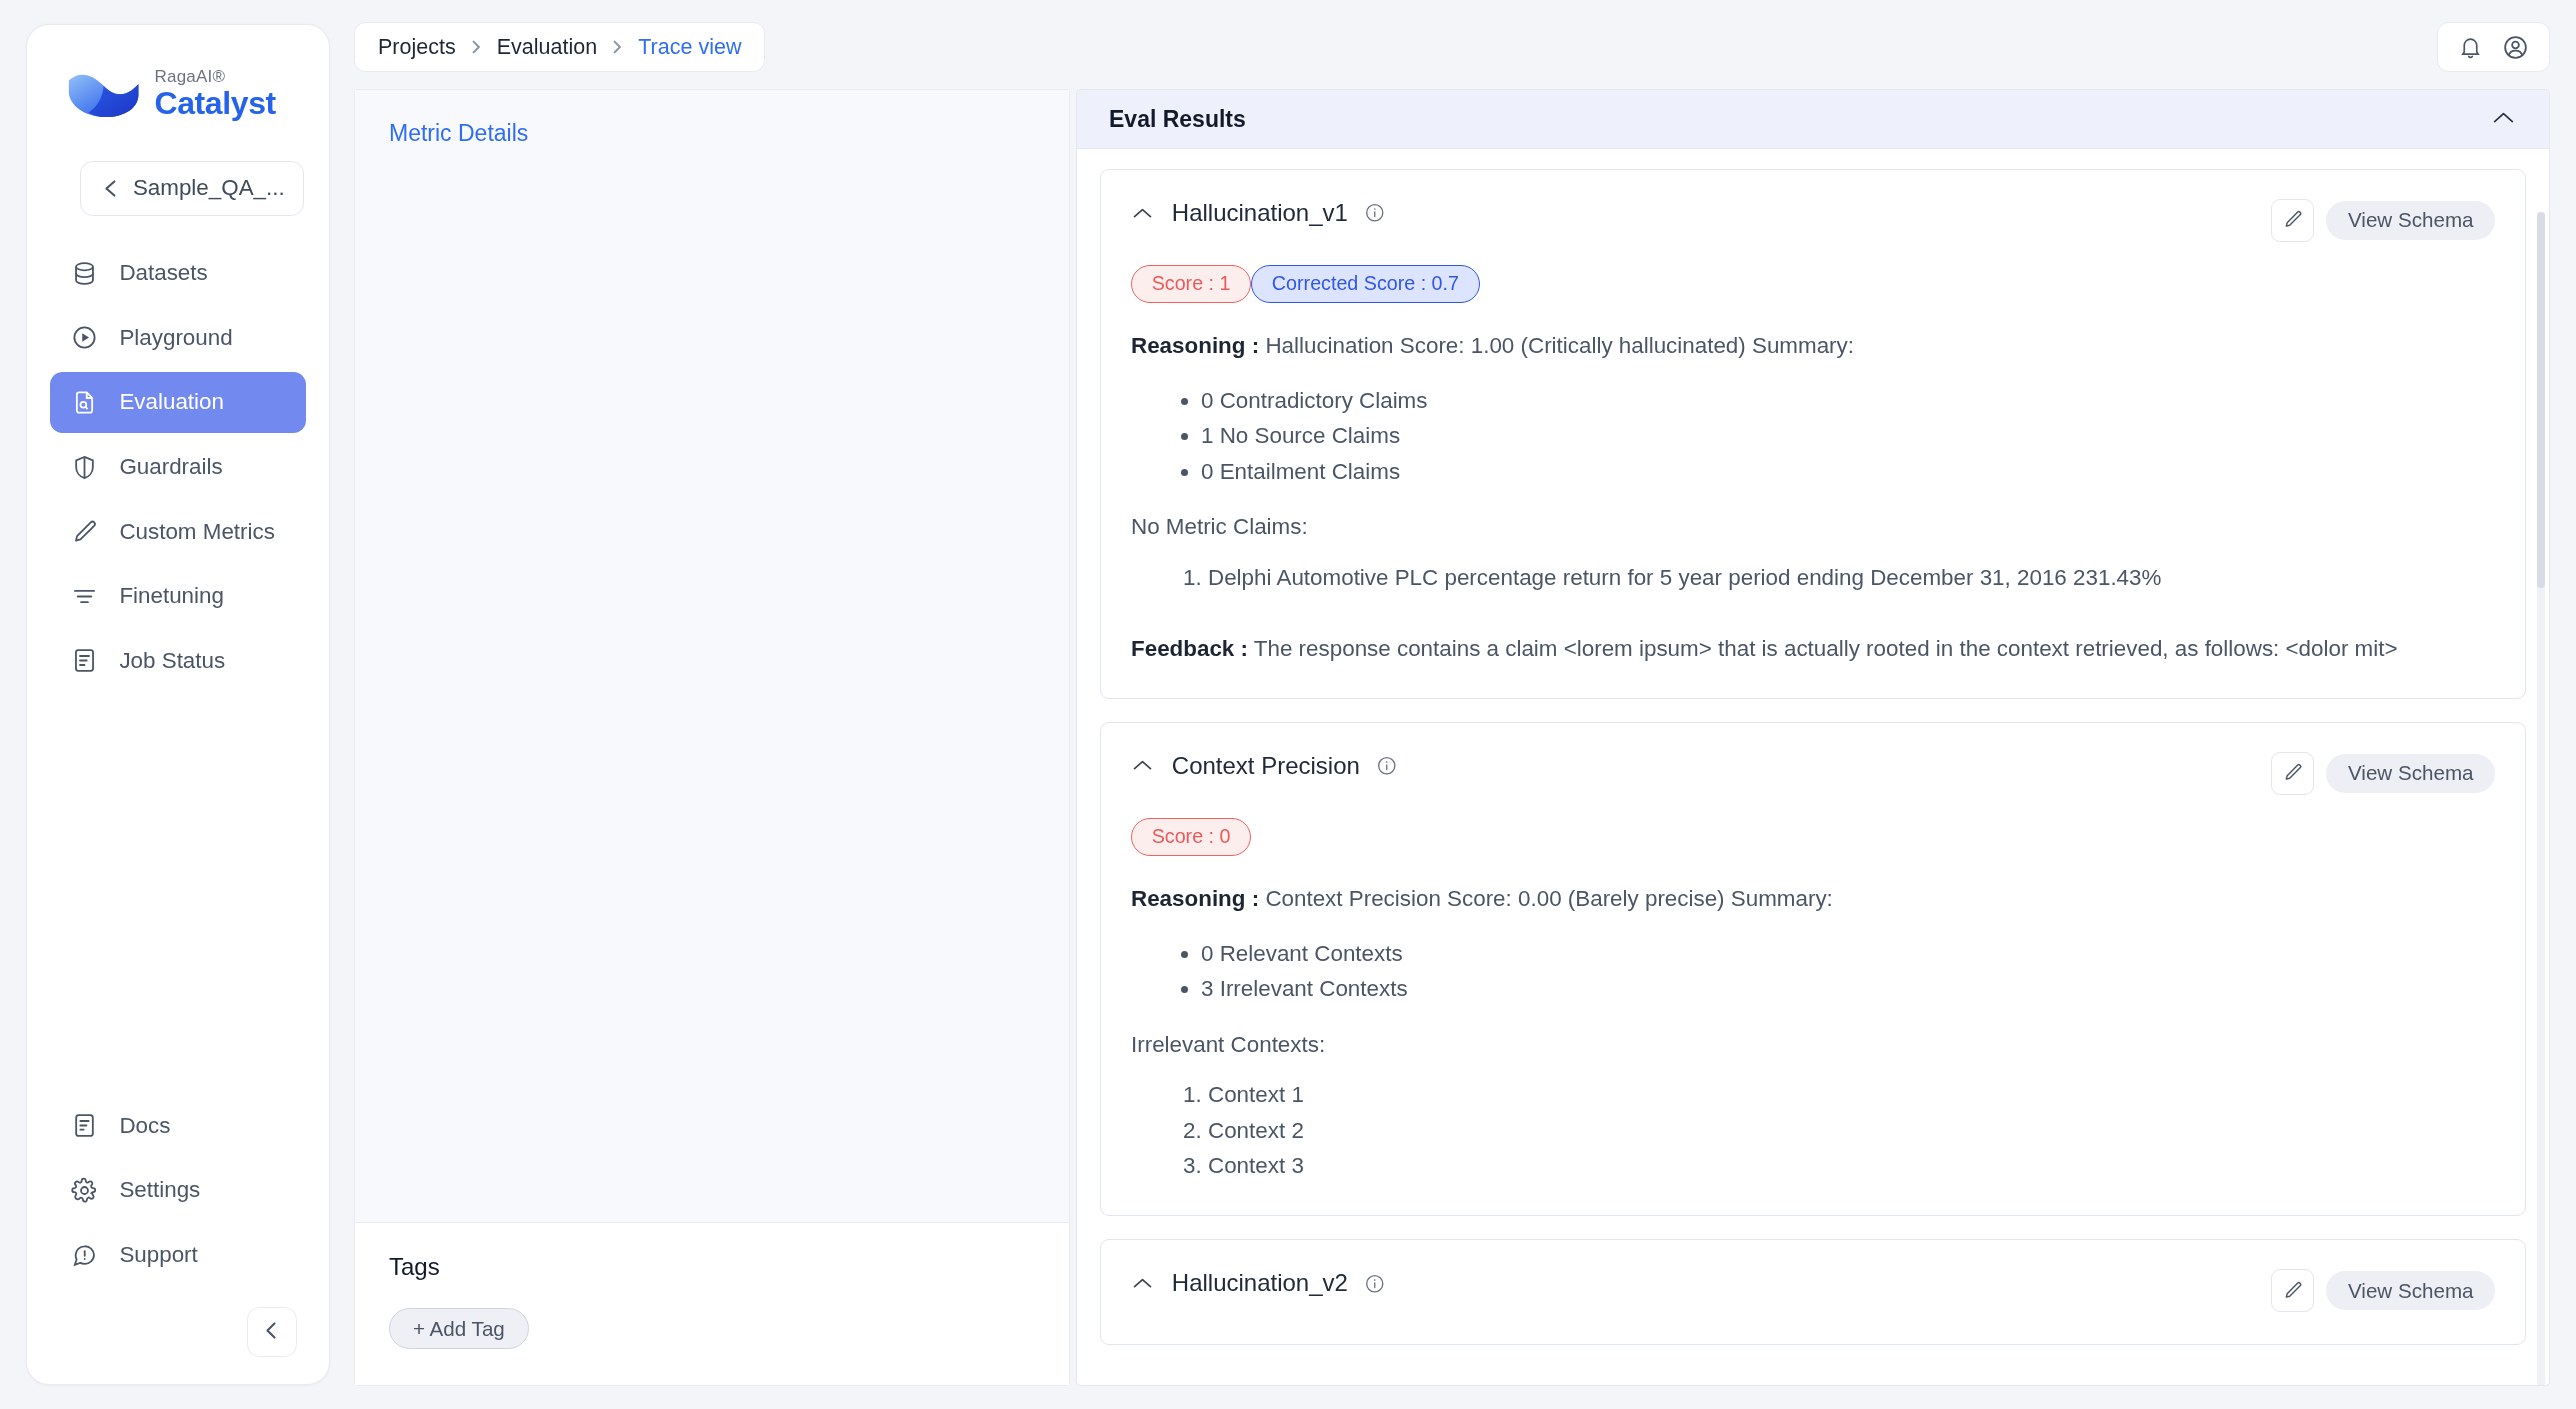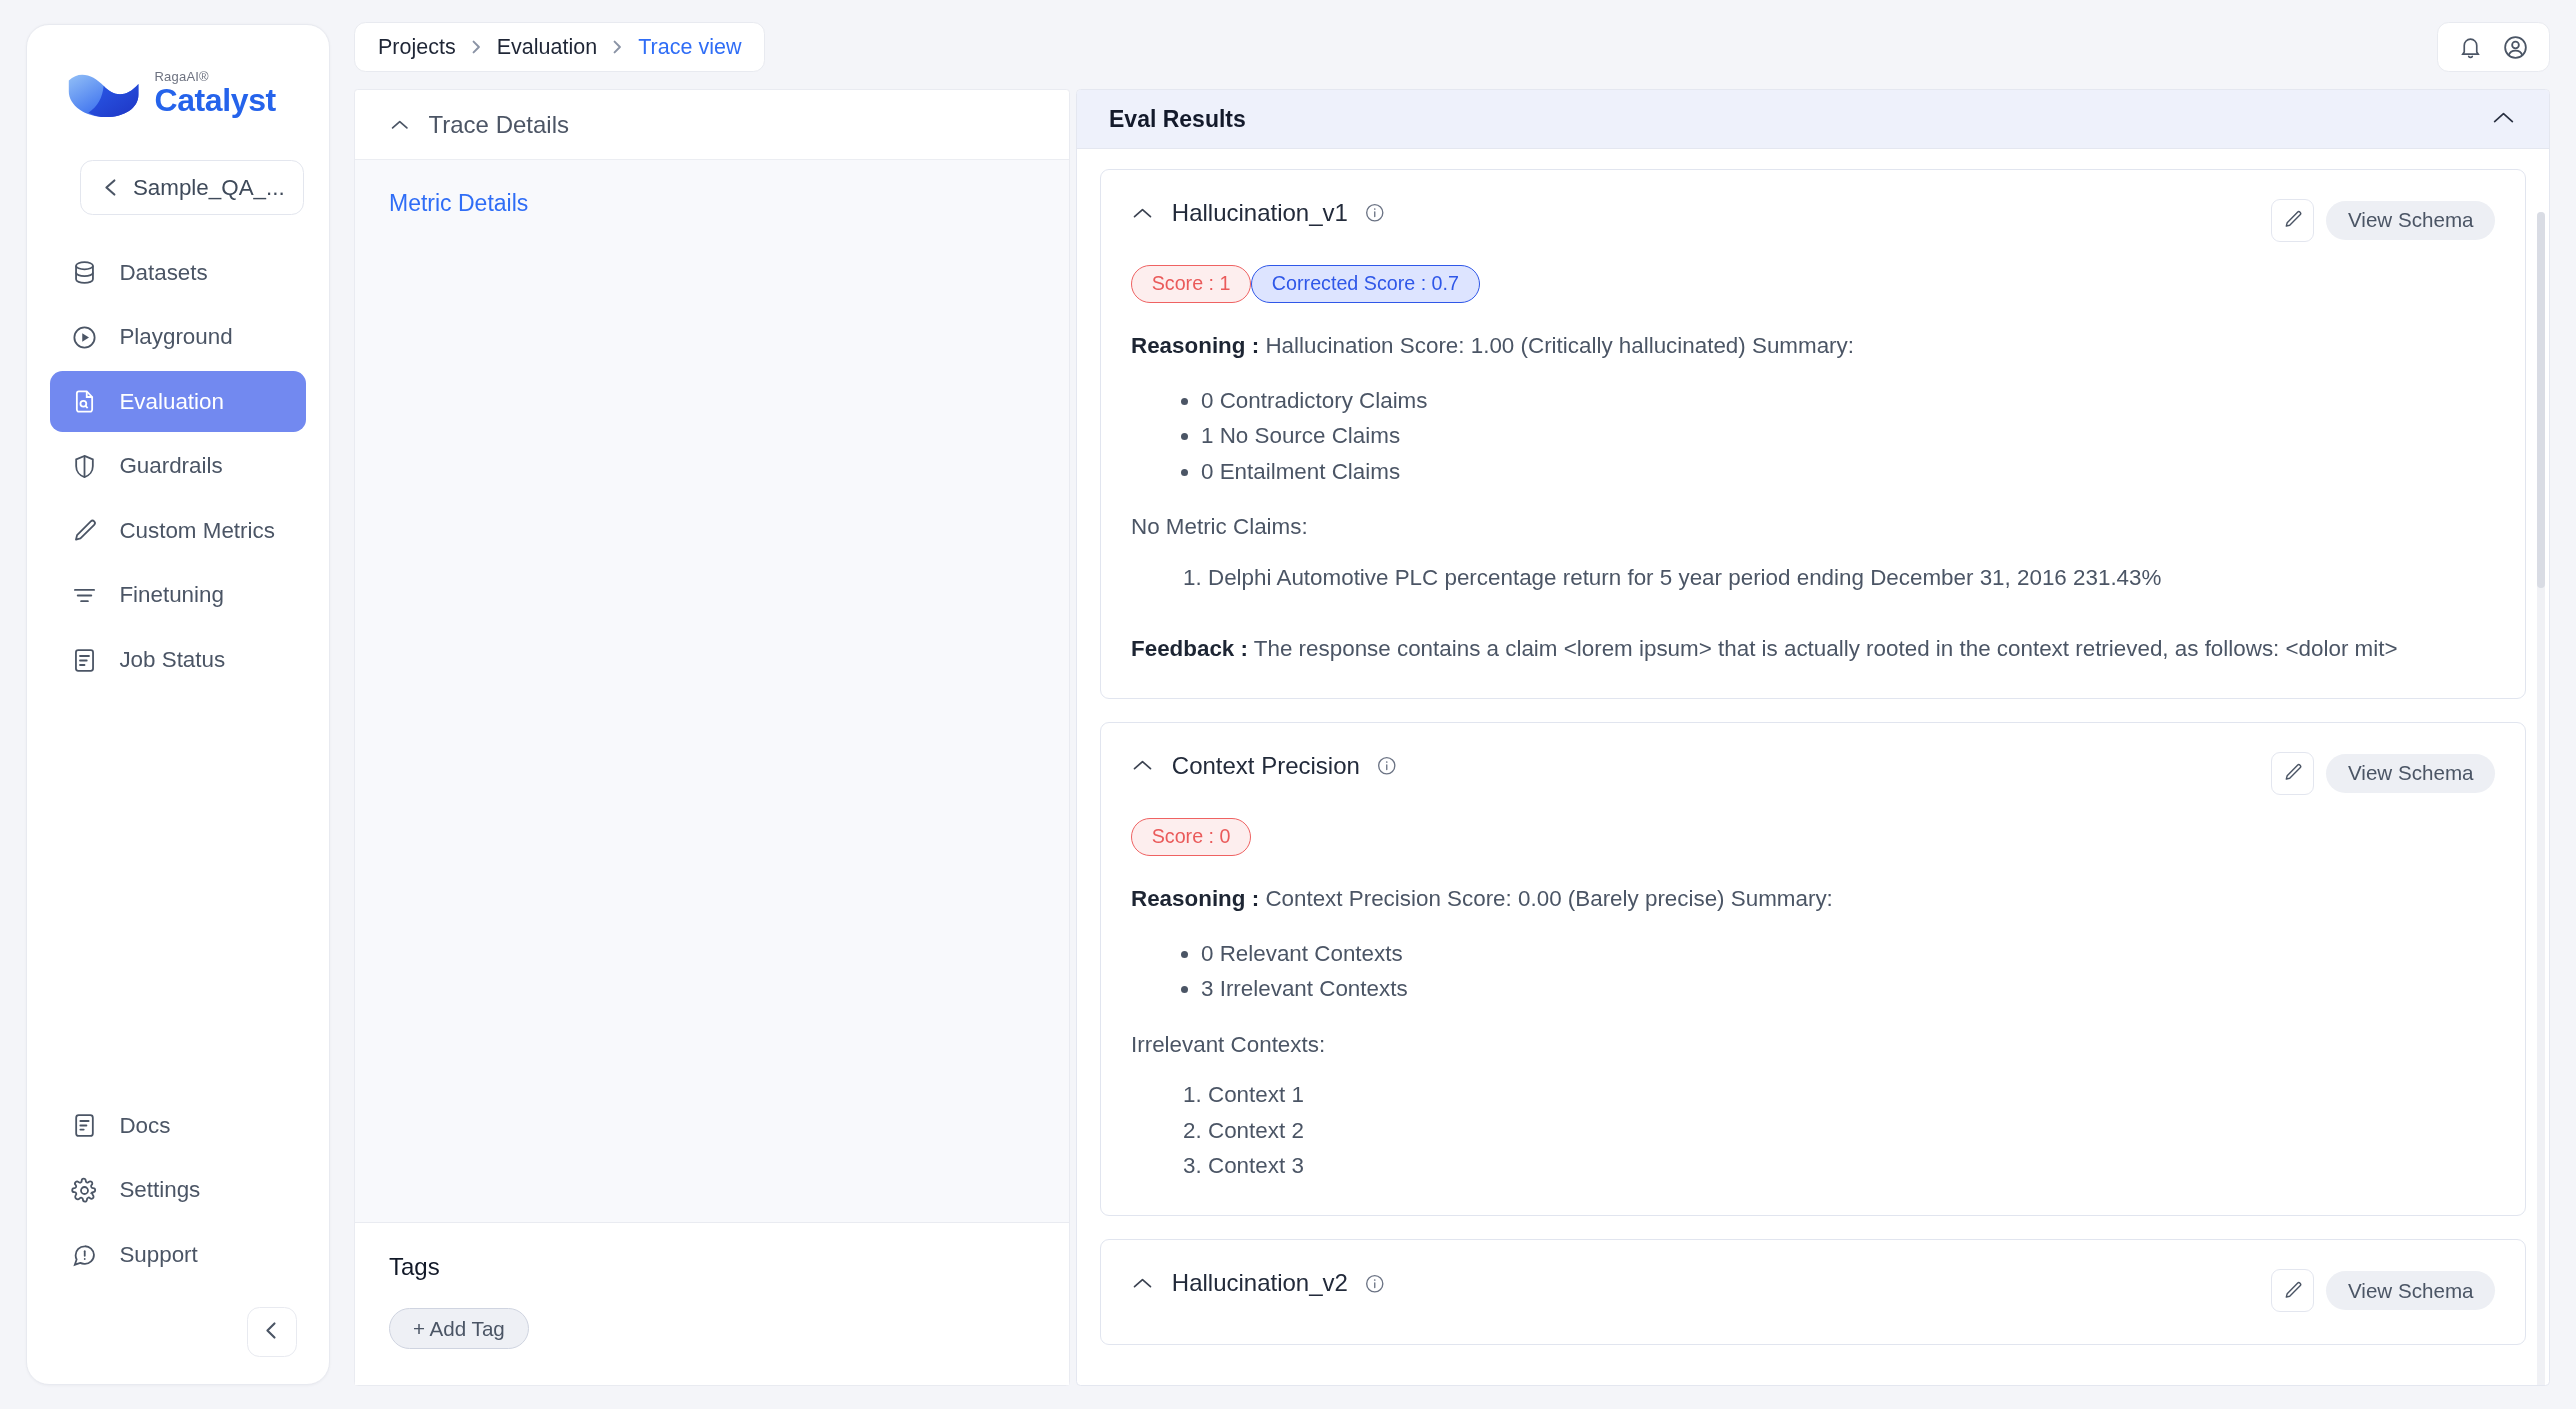--- a/index.html
+++ b/index.html
@@ -18,21 +18,21 @@
     width: 304px; height: 1361px;
     background: #ffffff;
     border-radius: 23px;
     border: 0.9px solid #e8eaf0;
     display: flex; flex-direction: column;
     box-shadow: 0 0.9px 2.7px rgba(20,30,60,.04);
   }
   .logo-wrap { display: flex; align-items: center; gap: 12.5px; padding: 43px 0 0 40px; }
   .logo-mark { width: 75px; height: 50px; flex: none; }
   .logo-text { display: flex; flex-direction: column; line-height: 1; }
-  .logo-top { font-size: 13px; color: #6d7280; letter-spacing: 0.2px; font-weight: 500; }
+  .logo-top { font-size: 17px; color: #6d7280; letter-spacing: 0.2px; font-weight: 500; }
   .logo-bot { font-size: 32px; color: #2563eb; font-weight: 600; letter-spacing: -0.4px; margin-top: 1.8px;}
 
   .proj-select {
     margin: 42px 25px 0 53px;
     height: 55px; border: 1.3px solid #e3e6ee; border-radius: 12.5px;
     display: flex; align-items: center; gap: 12.5px; padding: 0 19.7px;
     background: #fff; cursor: pointer;
   }
   .proj-select .chev { color: #4b5565; display:flex; }
   .proj-name { font-size: 22.4px; color: #3f4a5a; font-weight: 400; white-space: nowrap; overflow: hidden; }
@@ -340,28 +340,20 @@
     <span class="tr-ic">
       <svg width="27" height="27" viewBox="0 0 24 24" fill="none" stroke="#4b5565" stroke-width="1.6">
           <circle cx="12" cy="12" r="9.2"></circle>
           <circle cx="12" cy="9.8" r="3"></circle>
           <path d="M5.8 19.2a6.6 6.6 0 0 1 12.4 0"></path>
         </svg>
     </span>
   </div>
 
   <section class="trace-panel">
-    <div class="trace-head">
-      <span>
-        <svg width="21.5" height="14.3" viewBox="0 0 24 16" fill="none" stroke="#4b5565" stroke-width="1.9" stroke-linecap="round" stroke-linejoin="round">
-            <polyline points="4,11 12,4 20,11"></polyline>
-          </svg>
-      </span>
-      <span>Trace Details</span>
-    </div>
     <div class="trace-body">
       <span class="metric-details-link">Metric Details</span>
     </div>
     <div class="tags-sec">
       <div class="tags-title">Tags</div>
       <div class="add-tag">+ Add Tag</div>
     </div>
   </section>
 
   <section class="eval-panel">

